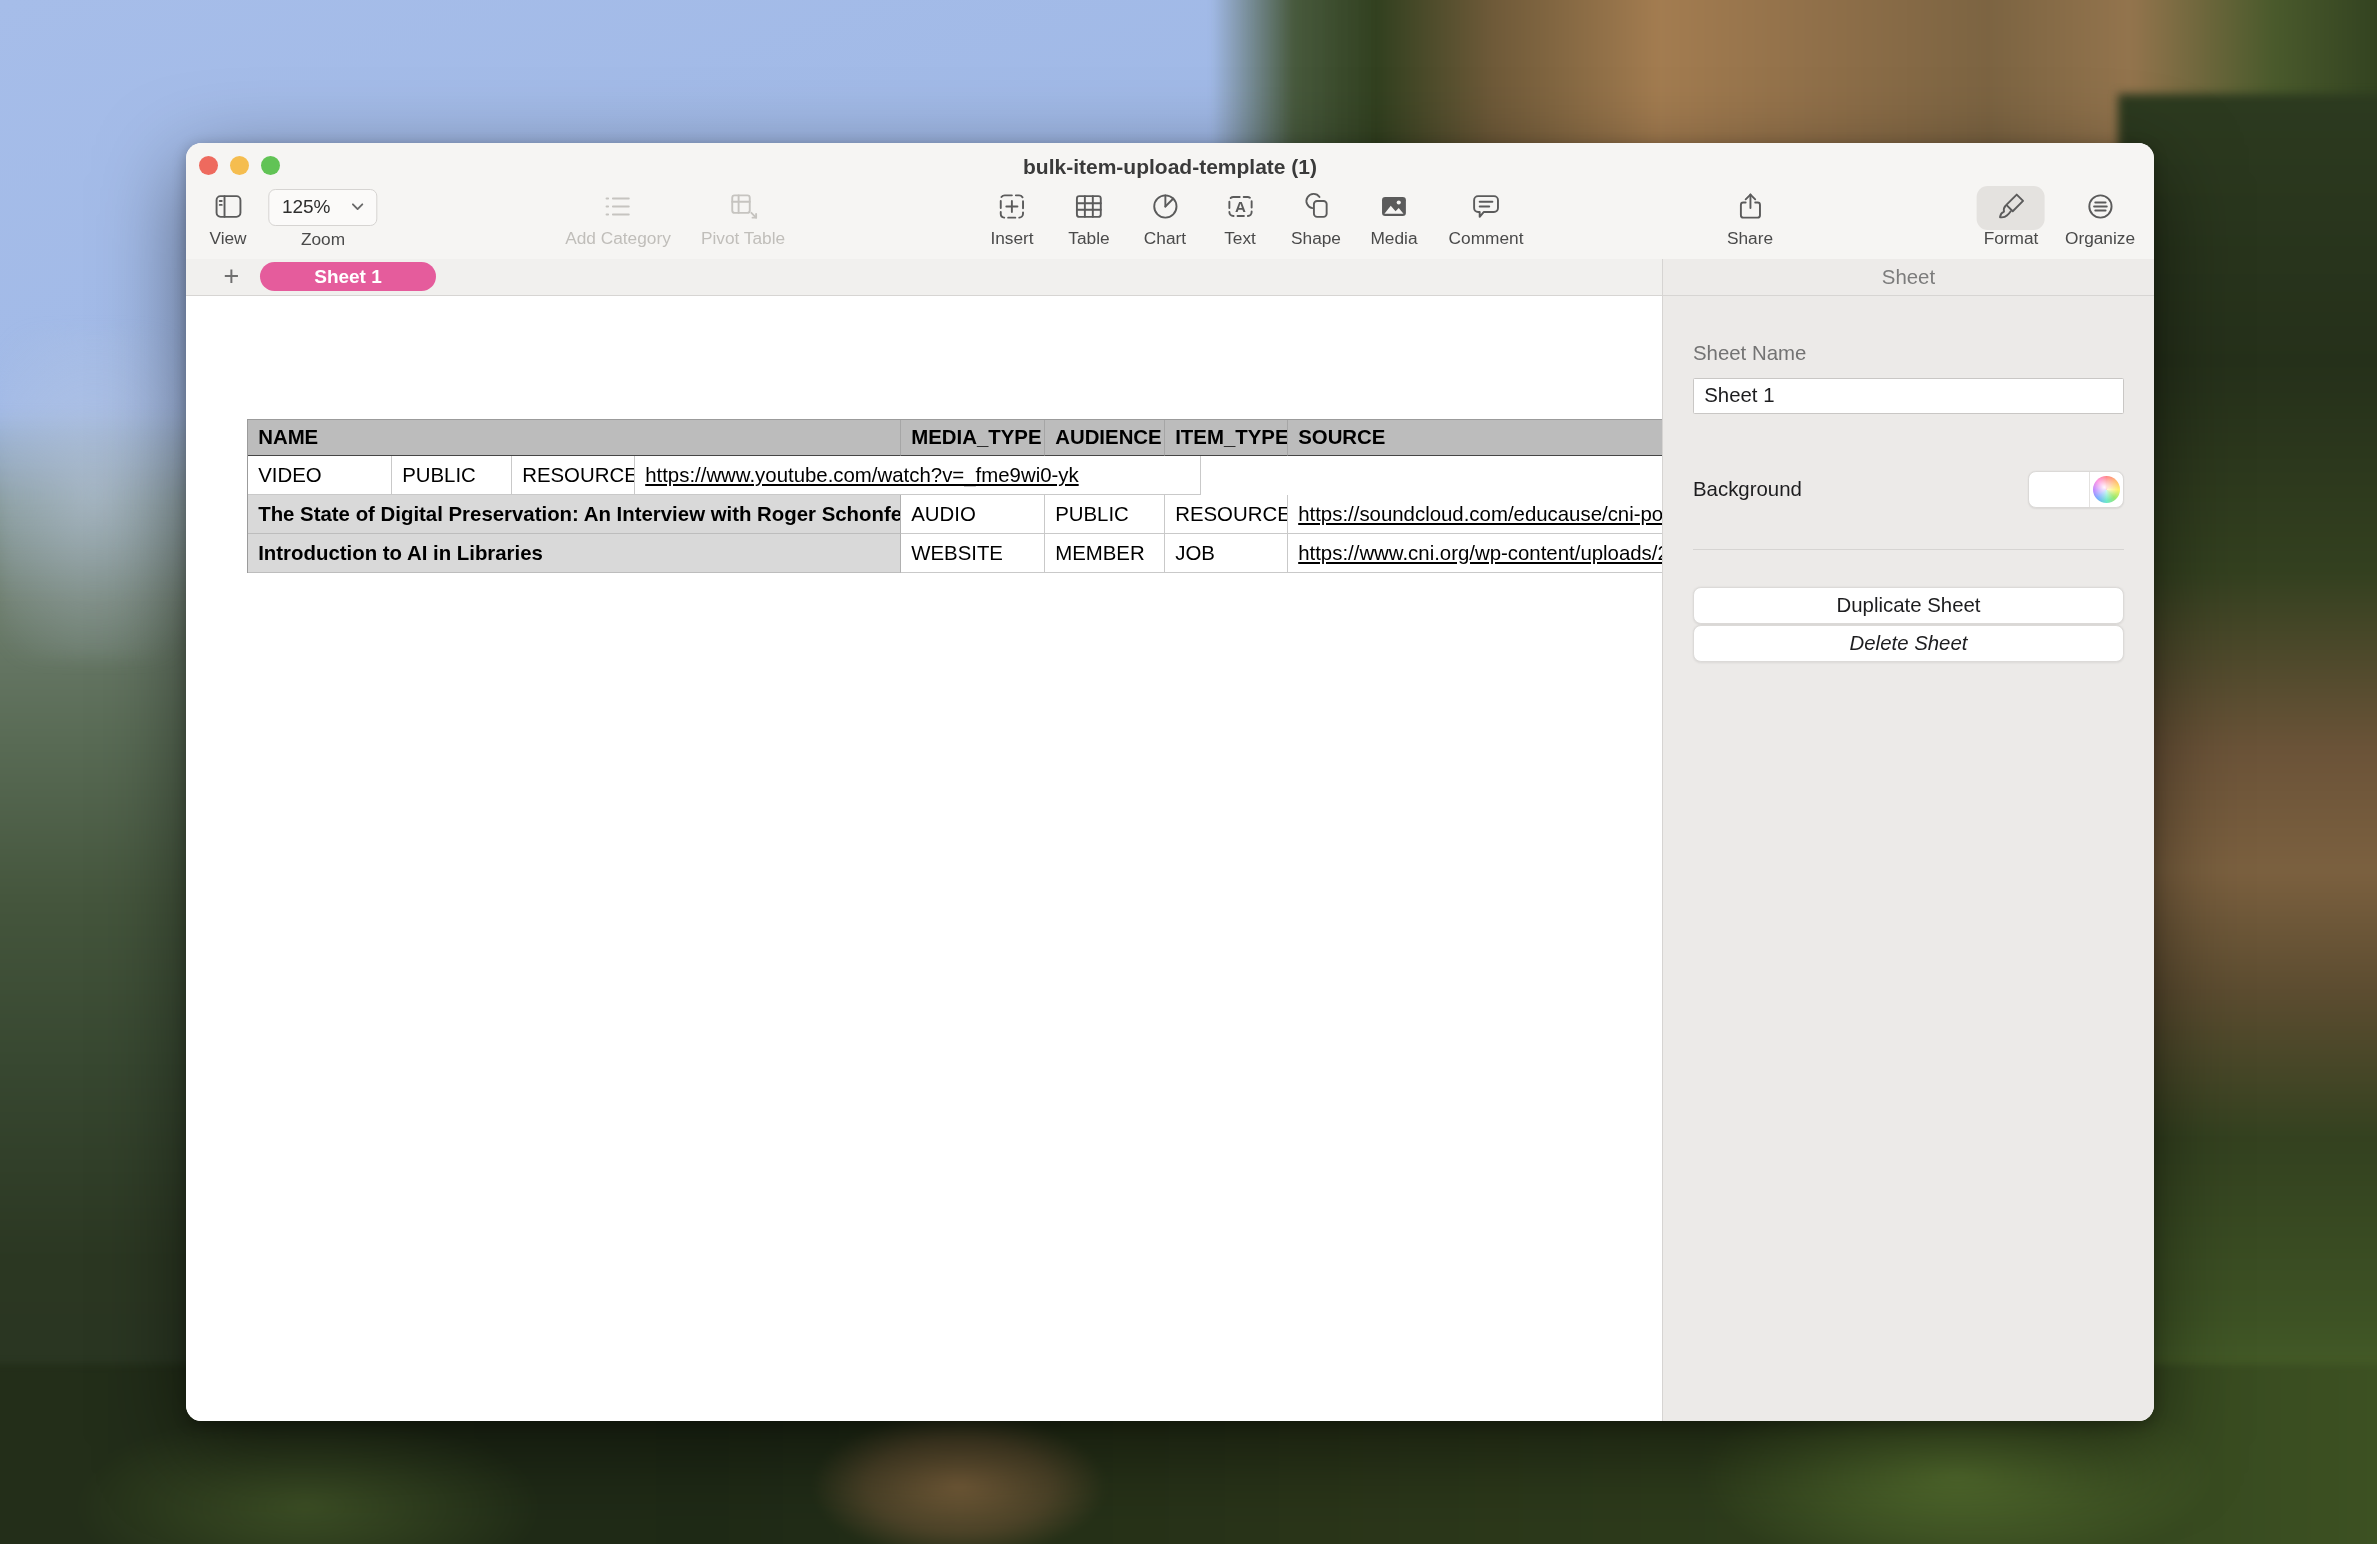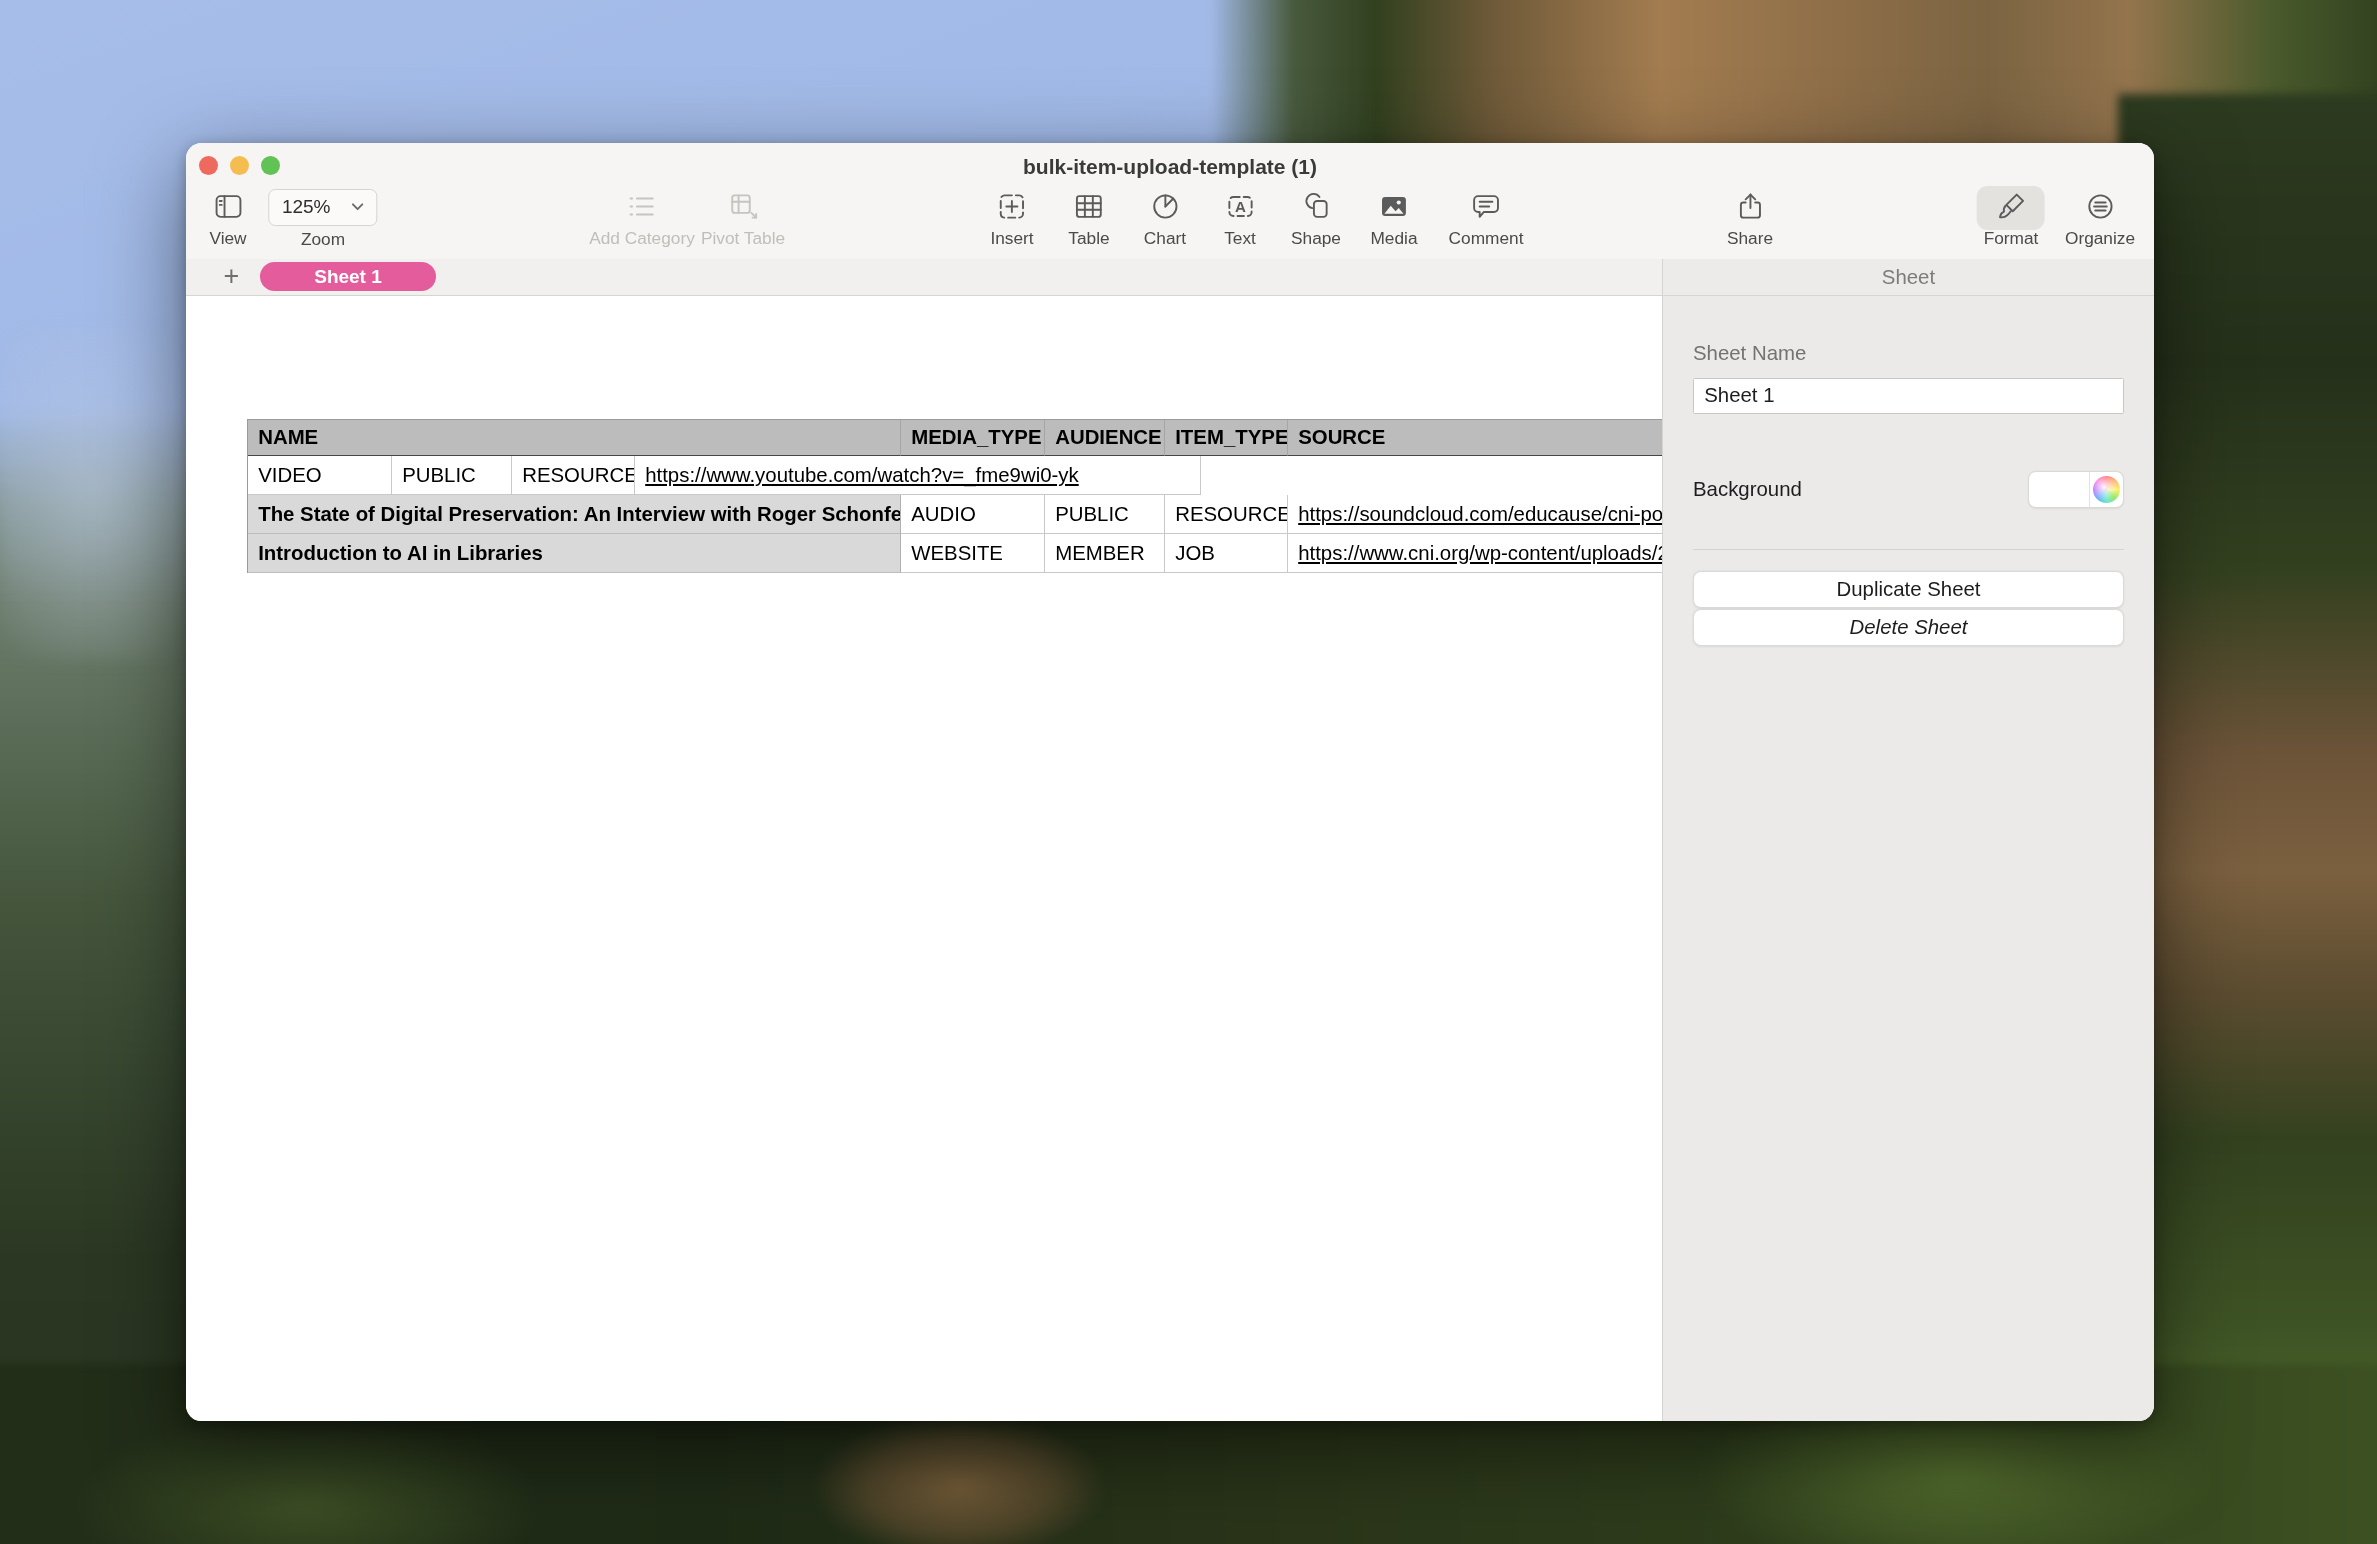--- a/index.html
+++ b/index.html
@@ -98,21 +98,21 @@
   .bg-label{font-size:20.4px;color:#1d1d1f;}
   .color-ctl{width:94px;height:35px;background:#fff;border:0.8px solid #dbd9d7;border-radius:7.9px;
     display:flex;align-items:center;box-shadow:0 0.8px 1.6px rgba(0,0,0,.08);}
   .color-well{flex:1;height:100%;border-right:0.8px solid #e4e2e0;border-radius:7.9px 0 0 7.9px;}
   .wheel-btn{width:33px;height:100%;display:flex;align-items:center;justify-content:center;}
   .color-wheel{width:27px;height:27px;border-radius:50%;
     background:
       radial-gradient(circle at 42% 42%,rgba(255,255,255,.95) 0%,rgba(255,255,255,.25) 45%,rgba(255,255,255,0) 62%),
       conic-gradient(#ff6d6d,#ffb56d,#fdf06d,#9be86d,#6de8c9,#6da9ff,#b36dff,#ff6dd8,#ff6d6d);}
   .sb-divider{margin-top:41px;height:0.8px;background:#d6d4d2;}
-  .sb-btn{margin-top:22px;height:35px;border-radius:7.9px;background:#fff;border:0.8px solid #dcdad8;
+  .sb-btn{margin-top:38px;height:35px;border-radius:7.9px;background:#fff;border:0.8px solid #dcdad8;
     box-shadow:0 0.8px 2.4px rgba(0,0,0,.08);display:flex;align-items:center;justify-content:center;
     font-size:20.4px;color:#1d1d1f;}
   .sb-btn + .sb-btn{margin-top:1px;font-style:italic;}
 </style>
 </head>
 <body>
 
 <div class="desktop">
   <div class="cliff-top"></div>
   <div class="cliff-right"></div>
@@ -147,21 +147,21 @@
     <div class="titem" style="left:137px">
       <div class="zoom-ctl">
         <span>125%</span>
         <svg width="12.6" height="9.4" viewBox="0 0 16 12" style="stroke:#6a6a6a;fill:none;stroke-width:2.4;stroke-linecap:round;stroke-linejoin:round">
             <polyline points="2,3 8,9 14,3"></polyline>
           </svg>
       </div>
       <div class="tlabel">Zoom</div>
     </div>
 
-    <div class="titem disabled" style="left:456px">
+    <div class="titem disabled" style="left:432px">
       <div class="ticon">
         <svg width="35" height="35" viewBox="0 0 44 44">
             <line x1="16" y1="12" x2="36" y2="12"></line>
             <line x1="16" y1="22" x2="36" y2="22"></line>
             <line x1="16" y1="32" x2="36" y2="32"></line>
             <line x1="8" y1="12" x2="10" y2="12"></line>
             <line x1="8" y1="22" x2="10" y2="22"></line>
             <line x1="8" y1="32" x2="10" y2="32"></line>
           </svg>
       </div>

